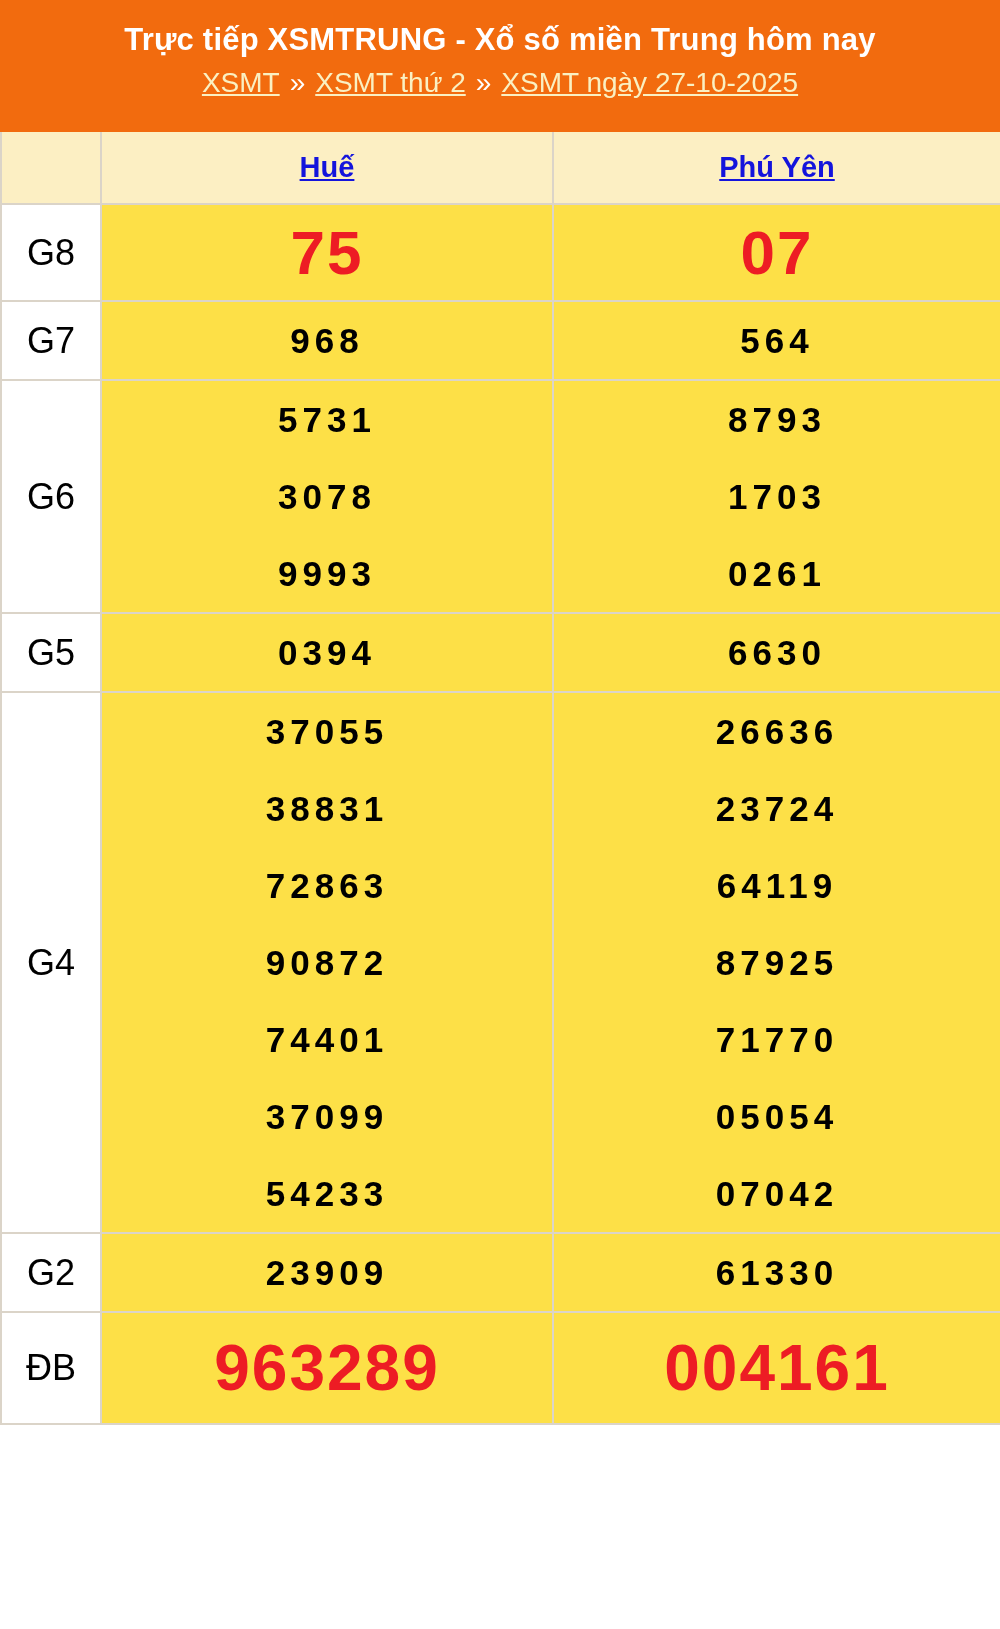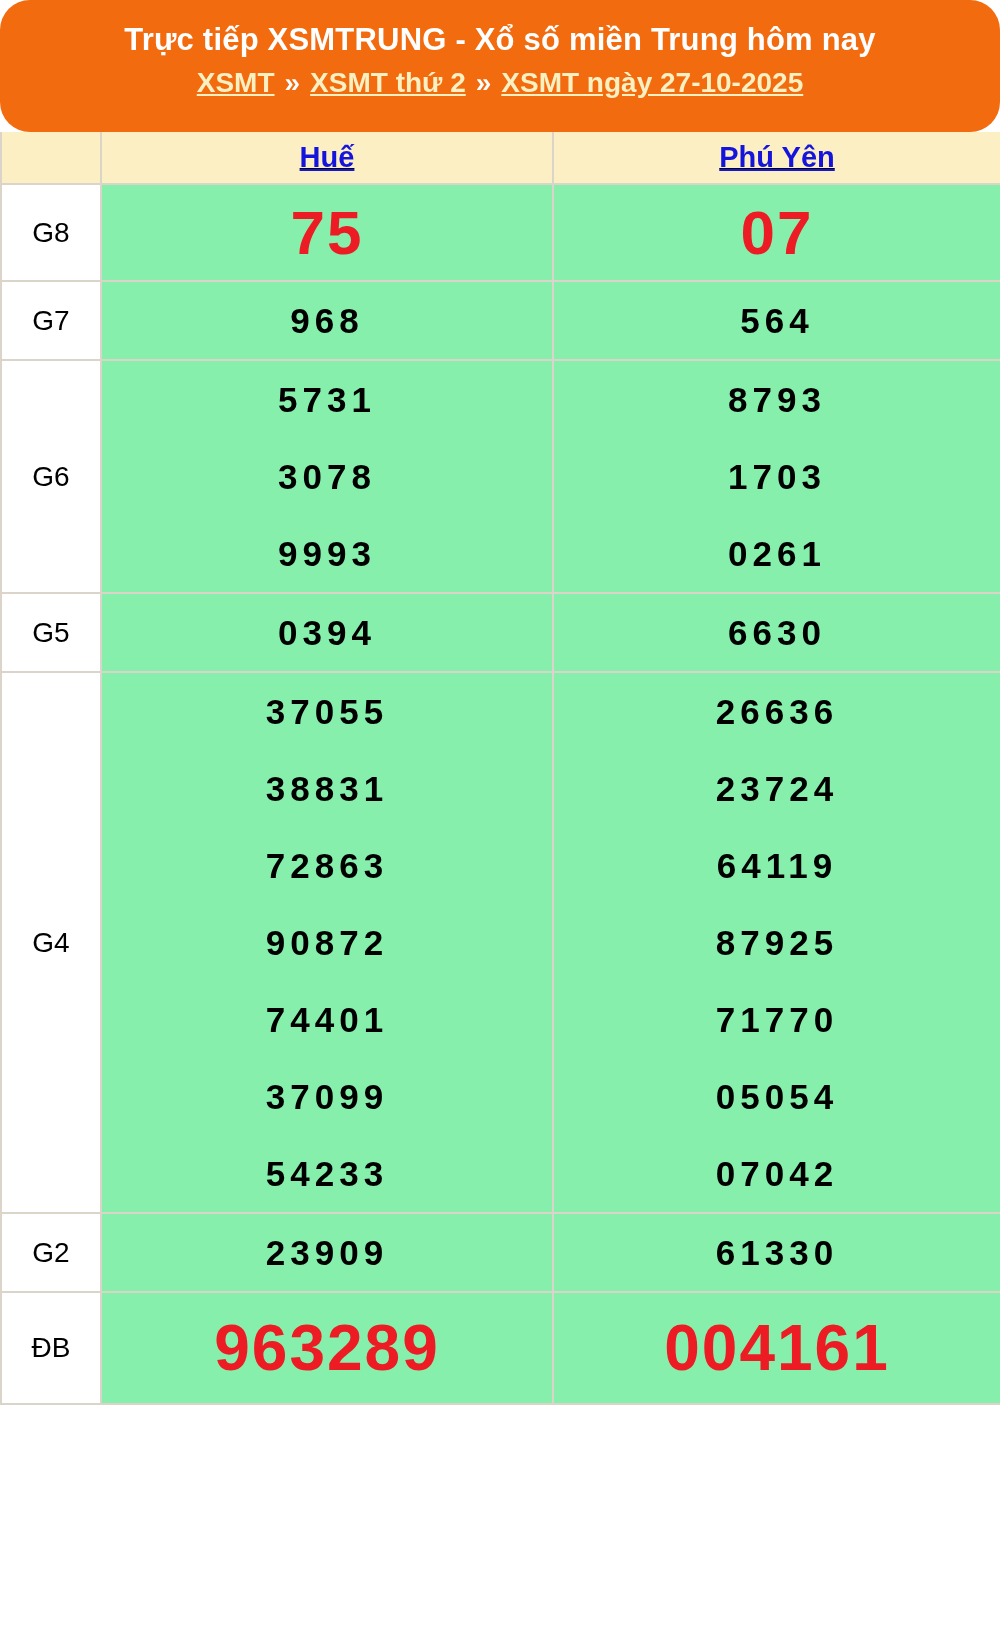--- a/index.html
+++ b/index.html
@@ -15,56 +15,55 @@
   html,body{margin:0;padding:0;}
   body{
     width:1000px;height:1629px;overflow:hidden;background:#fff;
     font-family:"Liberation Sans","DejaVu Sans",sans-serif;
   }
   
   .top-banner{
     background:var(--orange);
     padding:20px 8px 26px 8px;
     text-align:center;
-    border-radius:30px;
   }
   .page-title{
     color:#ffffff;font-size:31px;font-weight:bold;line-height:40px;
     letter-spacing:0.2px;
   }
   .breadcrumb{
-    font-size:28px;line-height:46px;font-weight:bold;
+    font-size:28px;line-height:46px;font-weight:normal;
     color:#ffffff;
   }
   .breadcrumb a{
     color:var(--crumb);text-decoration:underline;cursor:pointer;
   }
   .crumb-sep{color:#ffffff;margin:0 10px;text-decoration:none;}
   
   table.results{
     width:1000px;border-collapse:collapse;table-layout:fixed;
   }
   table.results td,table.results th{
     border:2px solid var(--border);
     text-align:center;vertical-align:middle;
     padding:0;
   }
   table.results thead th{
     background:var(--head-bg);
-    height:52px;border-top:none;text-decoration:underline;
+    height:72px;border-top:none;
   }
   th .col-link{
     color:var(--link-blue);font-size:29px;font-weight:bold;
     text-decoration:underline;cursor:pointer;
   }
   td.prize-label{
-    font-size:28px;font-weight:normal;color:var(--ink);
+    font-size:36px;font-weight:normal;color:var(--ink);
     width:100px;
   }
-  td.num-cell{background:#86efac;}
+  td.num-cell{background:#fde047;}
   .num{
     font-weight:bold;color:var(--ink);
     font-size:35px;line-height:77px;letter-spacing:5px;
   }
   .num.g8{
     color:var(--red);font-size:62px;line-height:95px;letter-spacing:2px;
   }
   .num.db{
     color:var(--red);font-size:64px;line-height:110px;letter-spacing:2px;
   }

